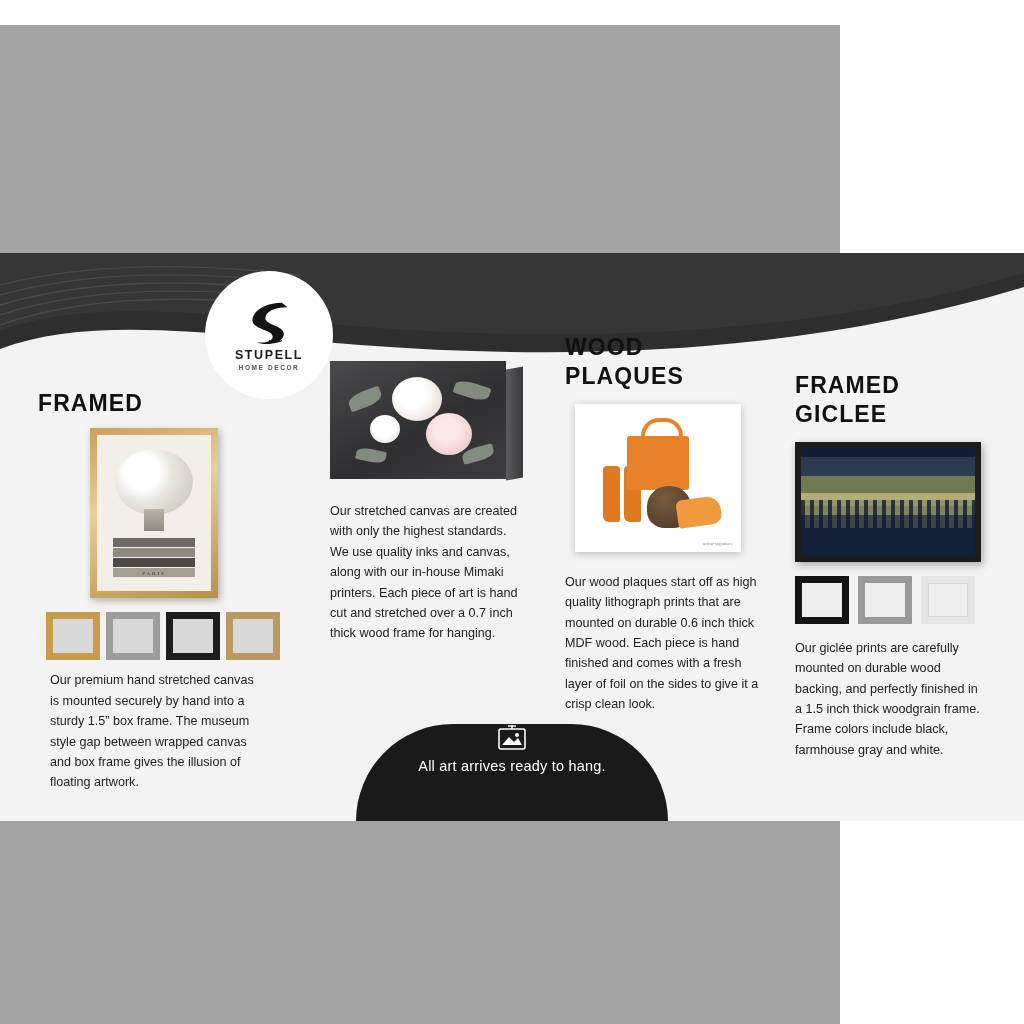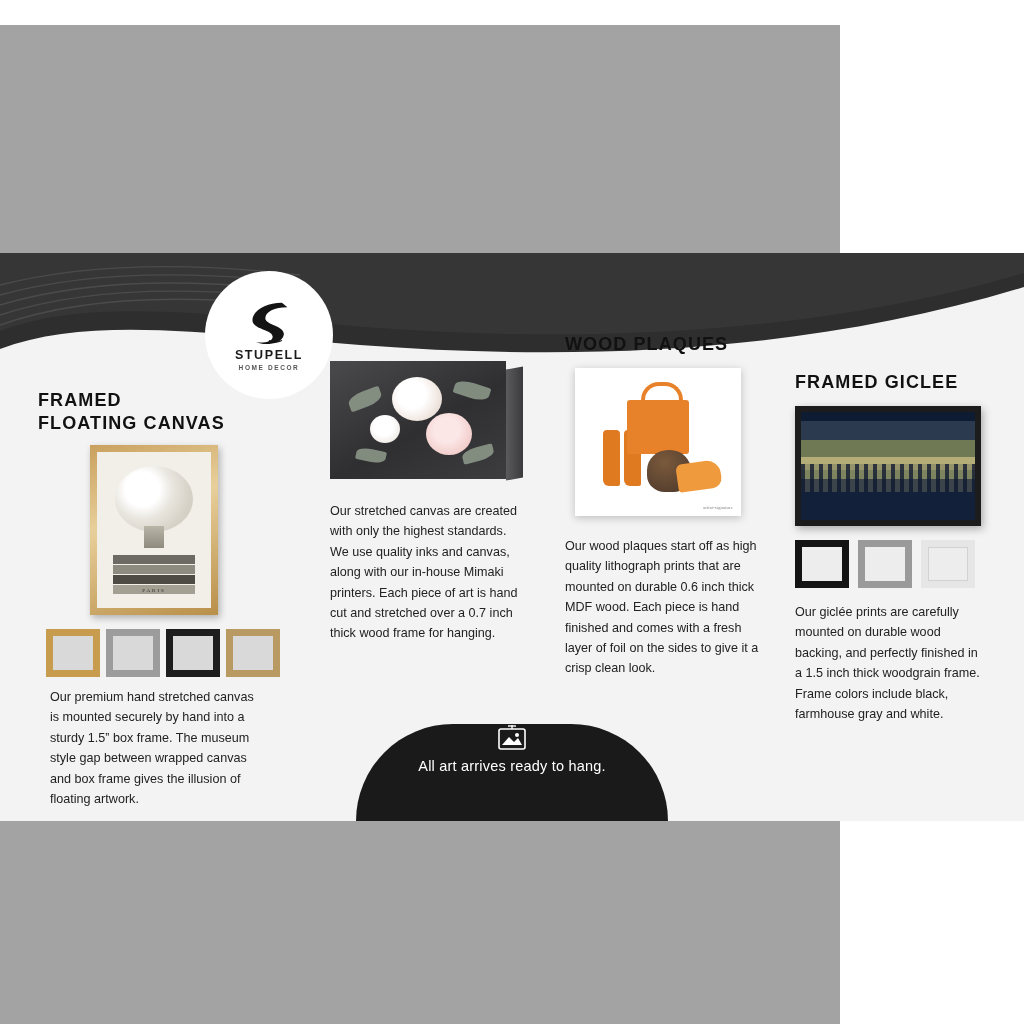--- a/index.html
+++ b/index.html
@@ -74,21 +74,21 @@
     color: #555;
     margin-top: 2px;
   }
 
   
   .col {
     position: absolute;
     z-index: 4;
   }
   .col-title {
-    font-size: 18px;
+    font-size: 23px;
     font-weight: 800;
     letter-spacing: 1.1px;
     color: #111111;
     line-height: 1.28;
     text-transform: uppercase;
   }
   .col-body {
     font-size: 12.6px;
     line-height: 1.62;
     color: #222222;
@@ -365,21 +365,20 @@
         <path d="M46,6 C30,8 20,14 20,21 C20,27 36,29 36,35" fill="none" stroke="#141414" stroke-width="1.6"></path>
         <path d="M30,44 C34,46 40,46 44,44" fill="none" stroke="#141414" stroke-width="1.4"></path>
       </svg>
       <div class="logo-name">STUPELL</div>
       <div class="logo-sub">HOME DECOR</div>
     </div>
 
     <div class="col" id="col1">
       <div class="col-title">
         <span>FRAMED</span><br>
-        <span>FLOATING CANVAS</span>
       </div>
 
       <div class="ff-art">
         <div class="ff-inner">
           <div class="bouquet"></div>
           <div class="stems"></div>
           <div class="bk bk1"></div>
           <div class="bk bk2"></div>
           <div class="bk bk3"></div>
           <div class="bk bk4"></div>

